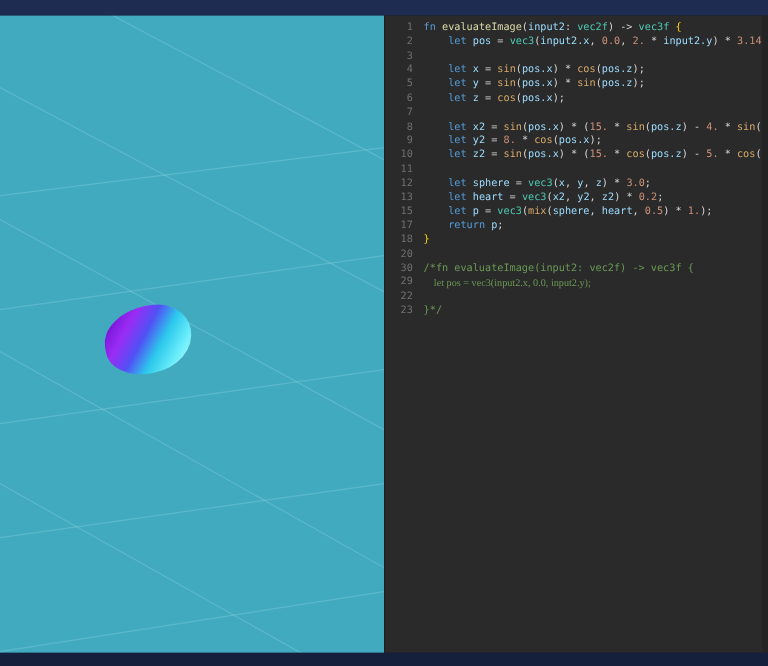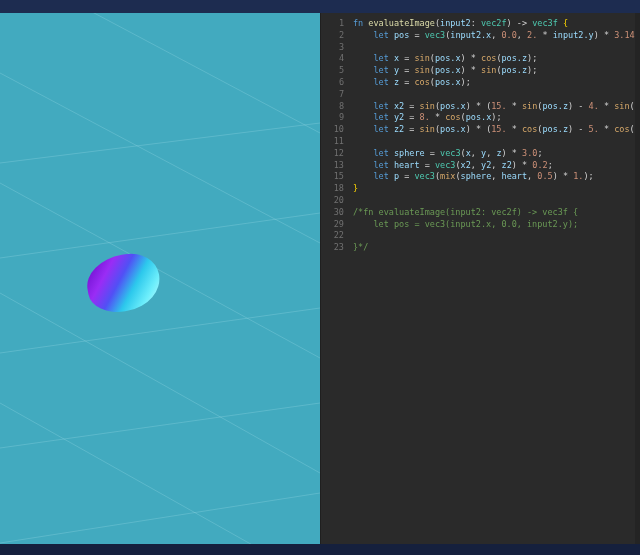--- a/index.html
+++ b/index.html
@@ -106,24 +106,25 @@
         <div class="code-row"><span class="gutter">5</span><span class="code-text"><span style="color: rgb(212, 212, 212);">    </span><span style="color: rgb(86, 156, 214);">let </span><span style="color: rgb(156, 220, 254);">y</span><span style="color: rgb(212, 212, 212);"> = </span><span style="color: rgb(215, 169, 106);">sin</span><span style="color: rgb(212, 212, 212);">(</span><span style="color: rgb(156, 220, 254);">pos.x</span><span style="color: rgb(212, 212, 212);">) * </span><span style="color: rgb(215, 169, 106);">sin</span><span style="color: rgb(212, 212, 212);">(</span><span style="color: rgb(156, 220, 254);">pos.z</span><span style="color: rgb(212, 212, 212);">);</span></span></div>
         <div class="code-row"><span class="gutter">6</span><span class="code-text"><span style="color: rgb(212, 212, 212);">    </span><span style="color: rgb(86, 156, 214);">let </span><span style="color: rgb(156, 220, 254);">z</span><span style="color: rgb(212, 212, 212);"> = </span><span style="color: rgb(215, 169, 106);">cos</span><span style="color: rgb(212, 212, 212);">(</span><span style="color: rgb(156, 220, 254);">pos.x</span><span style="color: rgb(212, 212, 212);">);</span></span></div>
         <div class="code-row"><span class="gutter">7</span><span class="code-text"></span></div>
         <div class="code-row"><span class="gutter">8</span><span class="code-text"><span style="color: rgb(212, 212, 212);">    </span><span style="color: rgb(86, 156, 214);">let </span><span style="color: rgb(156, 220, 254);">x2</span><span style="color: rgb(212, 212, 212);"> = </span><span style="color: rgb(215, 169, 106);">sin</span><span style="color: rgb(212, 212, 212);">(</span><span style="color: rgb(156, 220, 254);">pos.x</span><span style="color: rgb(212, 212, 212);">) * (</span><span style="color: rgb(206, 145, 120);">15.</span><span style="color: rgb(212, 212, 212);"> * </span><span style="color: rgb(215, 169, 106);">sin</span><span style="color: rgb(212, 212, 212);">(</span><span style="color: rgb(156, 220, 254);">pos.z</span><span style="color: rgb(212, 212, 212);">) - </span><span style="color: rgb(206, 145, 120);">4.</span><span style="color: rgb(212, 212, 212);"> * </span><span style="color: rgb(215, 169, 106);">sin</span><span style="color: rgb(212, 212, 212);">(</span><span style="color: rgb(206, 145, 120);">3.</span></span></div>
         <div class="code-row"><span class="gutter">9</span><span class="code-text"><span style="color: rgb(212, 212, 212);">    </span><span style="color: rgb(86, 156, 214);">let </span><span style="color: rgb(156, 220, 254);">y2</span><span style="color: rgb(212, 212, 212);"> = </span><span style="color: rgb(206, 145, 120);">8.</span><span style="color: rgb(212, 212, 212);"> * </span><span style="color: rgb(215, 169, 106);">cos</span><span style="color: rgb(212, 212, 212);">(</span><span style="color: rgb(156, 220, 254);">pos.x</span><span style="color: rgb(212, 212, 212);">);</span></span></div>
         <div class="code-row"><span class="gutter">10</span><span class="code-text"><span style="color: rgb(212, 212, 212);">    </span><span style="color: rgb(86, 156, 214);">let </span><span style="color: rgb(156, 220, 254);">z2</span><span style="color: rgb(212, 212, 212);"> = </span><span style="color: rgb(215, 169, 106);">sin</span><span style="color: rgb(212, 212, 212);">(</span><span style="color: rgb(156, 220, 254);">pos.x</span><span style="color: rgb(212, 212, 212);">) * (</span><span style="color: rgb(206, 145, 120);">15.</span><span style="color: rgb(212, 212, 212);"> * </span><span style="color: rgb(215, 169, 106);">cos</span><span style="color: rgb(212, 212, 212);">(</span><span style="color: rgb(156, 220, 254);">pos.z</span><span style="color: rgb(212, 212, 212);">) - </span><span style="color: rgb(206, 145, 120);">5.</span><span style="color: rgb(212, 212, 212);"> * </span><span style="color: rgb(215, 169, 106);">cos</span><span style="color: rgb(212, 212, 212);">(</span><span style="color: rgb(206, 145, 120);">2.</span></span></div>
         <div class="code-row"><span class="gutter">11</span><span class="code-text"></span></div>
         <div class="code-row"><span class="gutter">12</span><span class="code-text"><span style="color: rgb(212, 212, 212);">    </span><span style="color: rgb(86, 156, 214);">let </span><span style="color: rgb(156, 220, 254);">sphere</span><span style="color: rgb(212, 212, 212);"> = </span><span style="color: rgb(78, 201, 176);">vec3</span><span style="color: rgb(212, 212, 212);">(</span><span style="color: rgb(156, 220, 254);">x</span><span style="color: rgb(212, 212, 212);">, </span><span style="color: rgb(156, 220, 254);">y</span><span style="color: rgb(212, 212, 212);">, </span><span style="color: rgb(156, 220, 254);">z</span><span style="color: rgb(212, 212, 212);">) * </span><span style="color: rgb(206, 145, 120);">3.0</span><span style="color: rgb(212, 212, 212);">;</span></span></div>
         <div class="code-row"><span class="gutter">13</span><span class="code-text"><span style="color: rgb(212, 212, 212);">    </span><span style="color: rgb(86, 156, 214);">let </span><span style="color: rgb(156, 220, 254);">heart</span><span style="color: rgb(212, 212, 212);"> = </span><span style="color: rgb(78, 201, 176);">vec3</span><span style="color: rgb(212, 212, 212);">(</span><span style="color: rgb(156, 220, 254);">x2</span><span style="color: rgb(212, 212, 212);">, </span><span style="color: rgb(156, 220, 254);">y2</span><span style="color: rgb(212, 212, 212);">, </span><span style="color: rgb(156, 220, 254);">z2</span><span style="color: rgb(212, 212, 212);">) * </span><span style="color: rgb(206, 145, 120);">0.2</span><span style="color: rgb(212, 212, 212);">;</span></span></div>
         <div class="code-row"><span class="gutter">15</span><span class="code-text"><span style="color: rgb(212, 212, 212);">    </span><span style="color: rgb(86, 156, 214);">let </span><span style="color: rgb(156, 220, 254);">p</span><span style="color: rgb(212, 212, 212);"> = </span><span style="color: rgb(78, 201, 176);">vec3</span><span style="color: rgb(212, 212, 212);">(</span><span style="color: rgb(215, 169, 106);">mix</span><span style="color: rgb(212, 212, 212);">(</span><span style="color: rgb(156, 220, 254);">sphere</span><span style="color: rgb(212, 212, 212);">, </span><span style="color: rgb(156, 220, 254);">heart</span><span style="color: rgb(212, 212, 212);">, </span><span style="color: rgb(206, 145, 120);">0.5</span><span style="color: rgb(212, 212, 212);">) * </span><span style="color: rgb(206, 145, 120);">1.</span><span style="color: rgb(212, 212, 212);">);</span></span></div>
+        <div class="code-row"><span class="gutter">17</span><span class="code-text"><span style="color: rgb(212, 212, 212);">    </span><span style="color: rgb(86, 156, 214);">return </span><span style="color: rgb(156, 220, 254);">p</span><span style="color: rgb(212, 212, 212);">;</span></span></div>
         <div class="code-row"><span class="gutter">18</span><span class="code-text"><span style="color: rgb(255, 215, 0);">}</span></span></div>
         <div class="code-row"><span class="gutter">20</span><span class="code-text"></span></div>
         <div class="code-row"><span class="gutter">30</span><span class="code-text"><span style="color: rgb(106, 153, 85);">/*fn evaluateImage(input2: vec2f) -&gt; vec3f {</span></span></div>
-        <div class="code-row"><span class="gutter">29</span><span class="code-text"><span style="color: rgb(106, 153, 85);">    let pos = vec3(input2.x, 0.0, input2.y);</span></span></div>
+        <div class="code-row"><span class="gutter">29</span><span class="code-text"><span style="color: rgb(106, 153, 85); font-family: Liberation Serif, serif;">    let pos = vec3(input2.x, 0.0, input2.y);</span></span></div>
         <div class="code-row"><span class="gutter">22</span></div>
         <div class="code-row"><span class="gutter">23</span><span class="code-text"><span style="color: rgb(106, 153, 85);">}*/</span></span></div>
       </div>
     <div class="scrollbar"></div>
   </div>
 
   <div class="bottom-bar"></div>
 
 </div>
 

